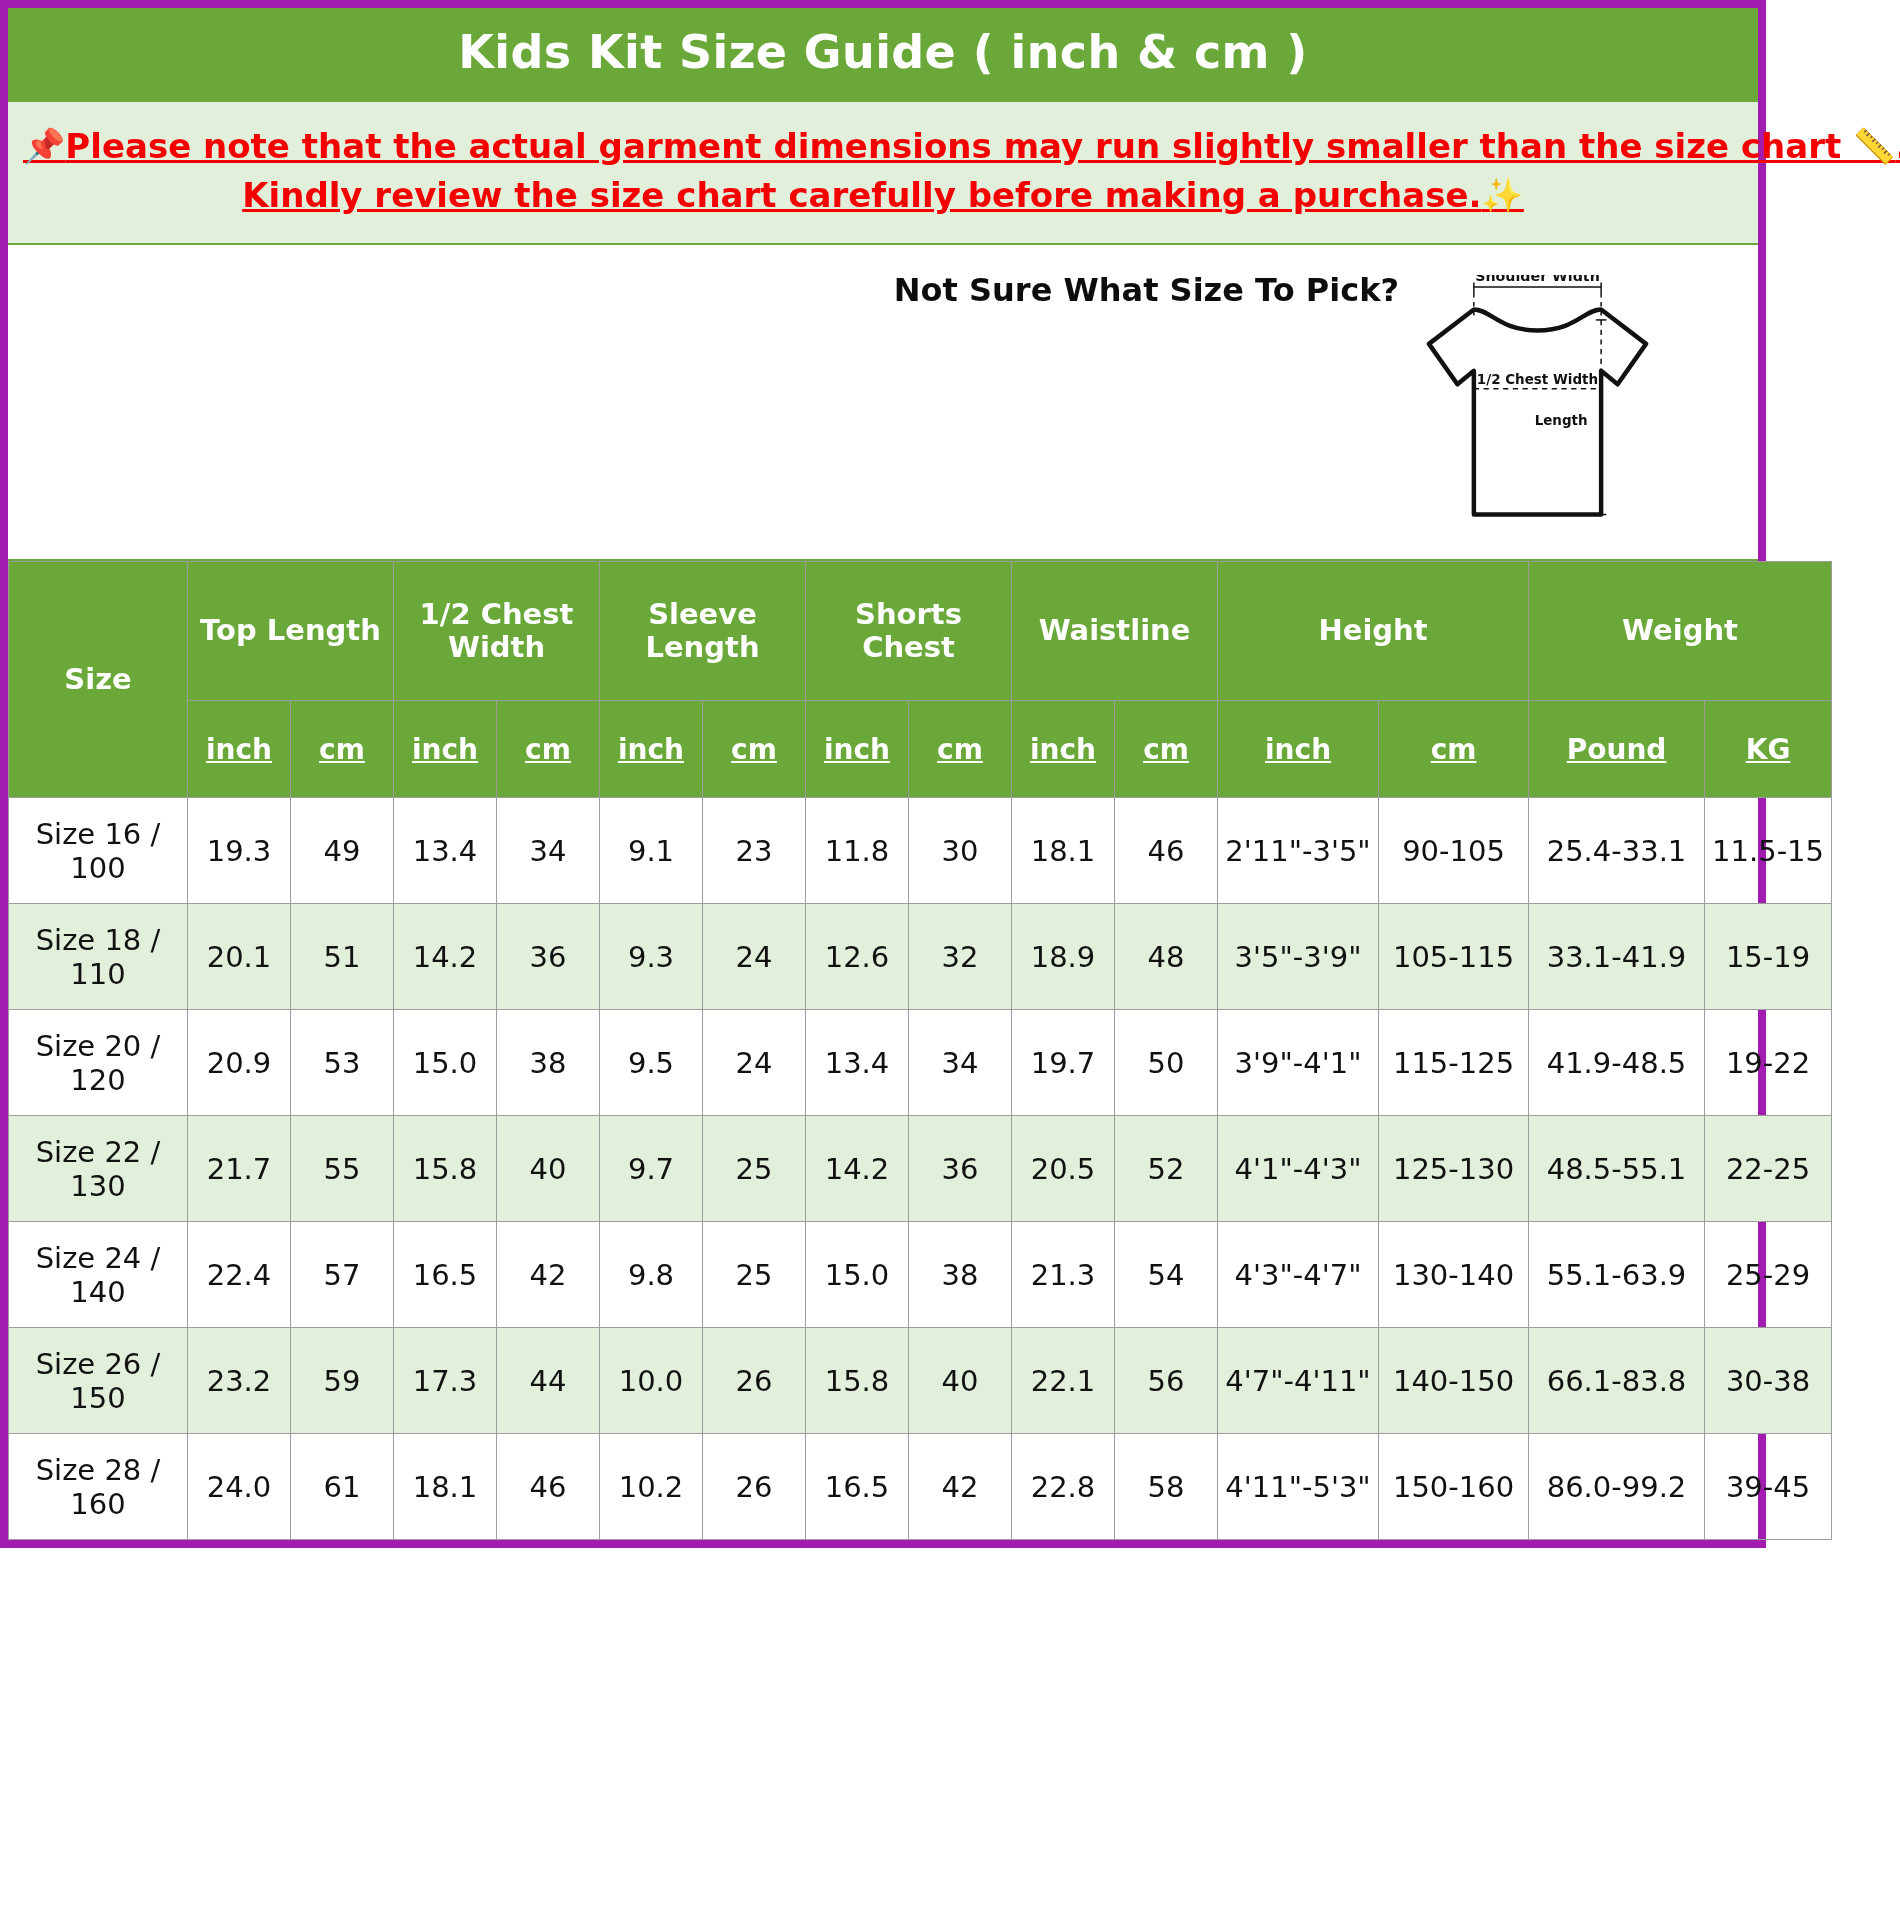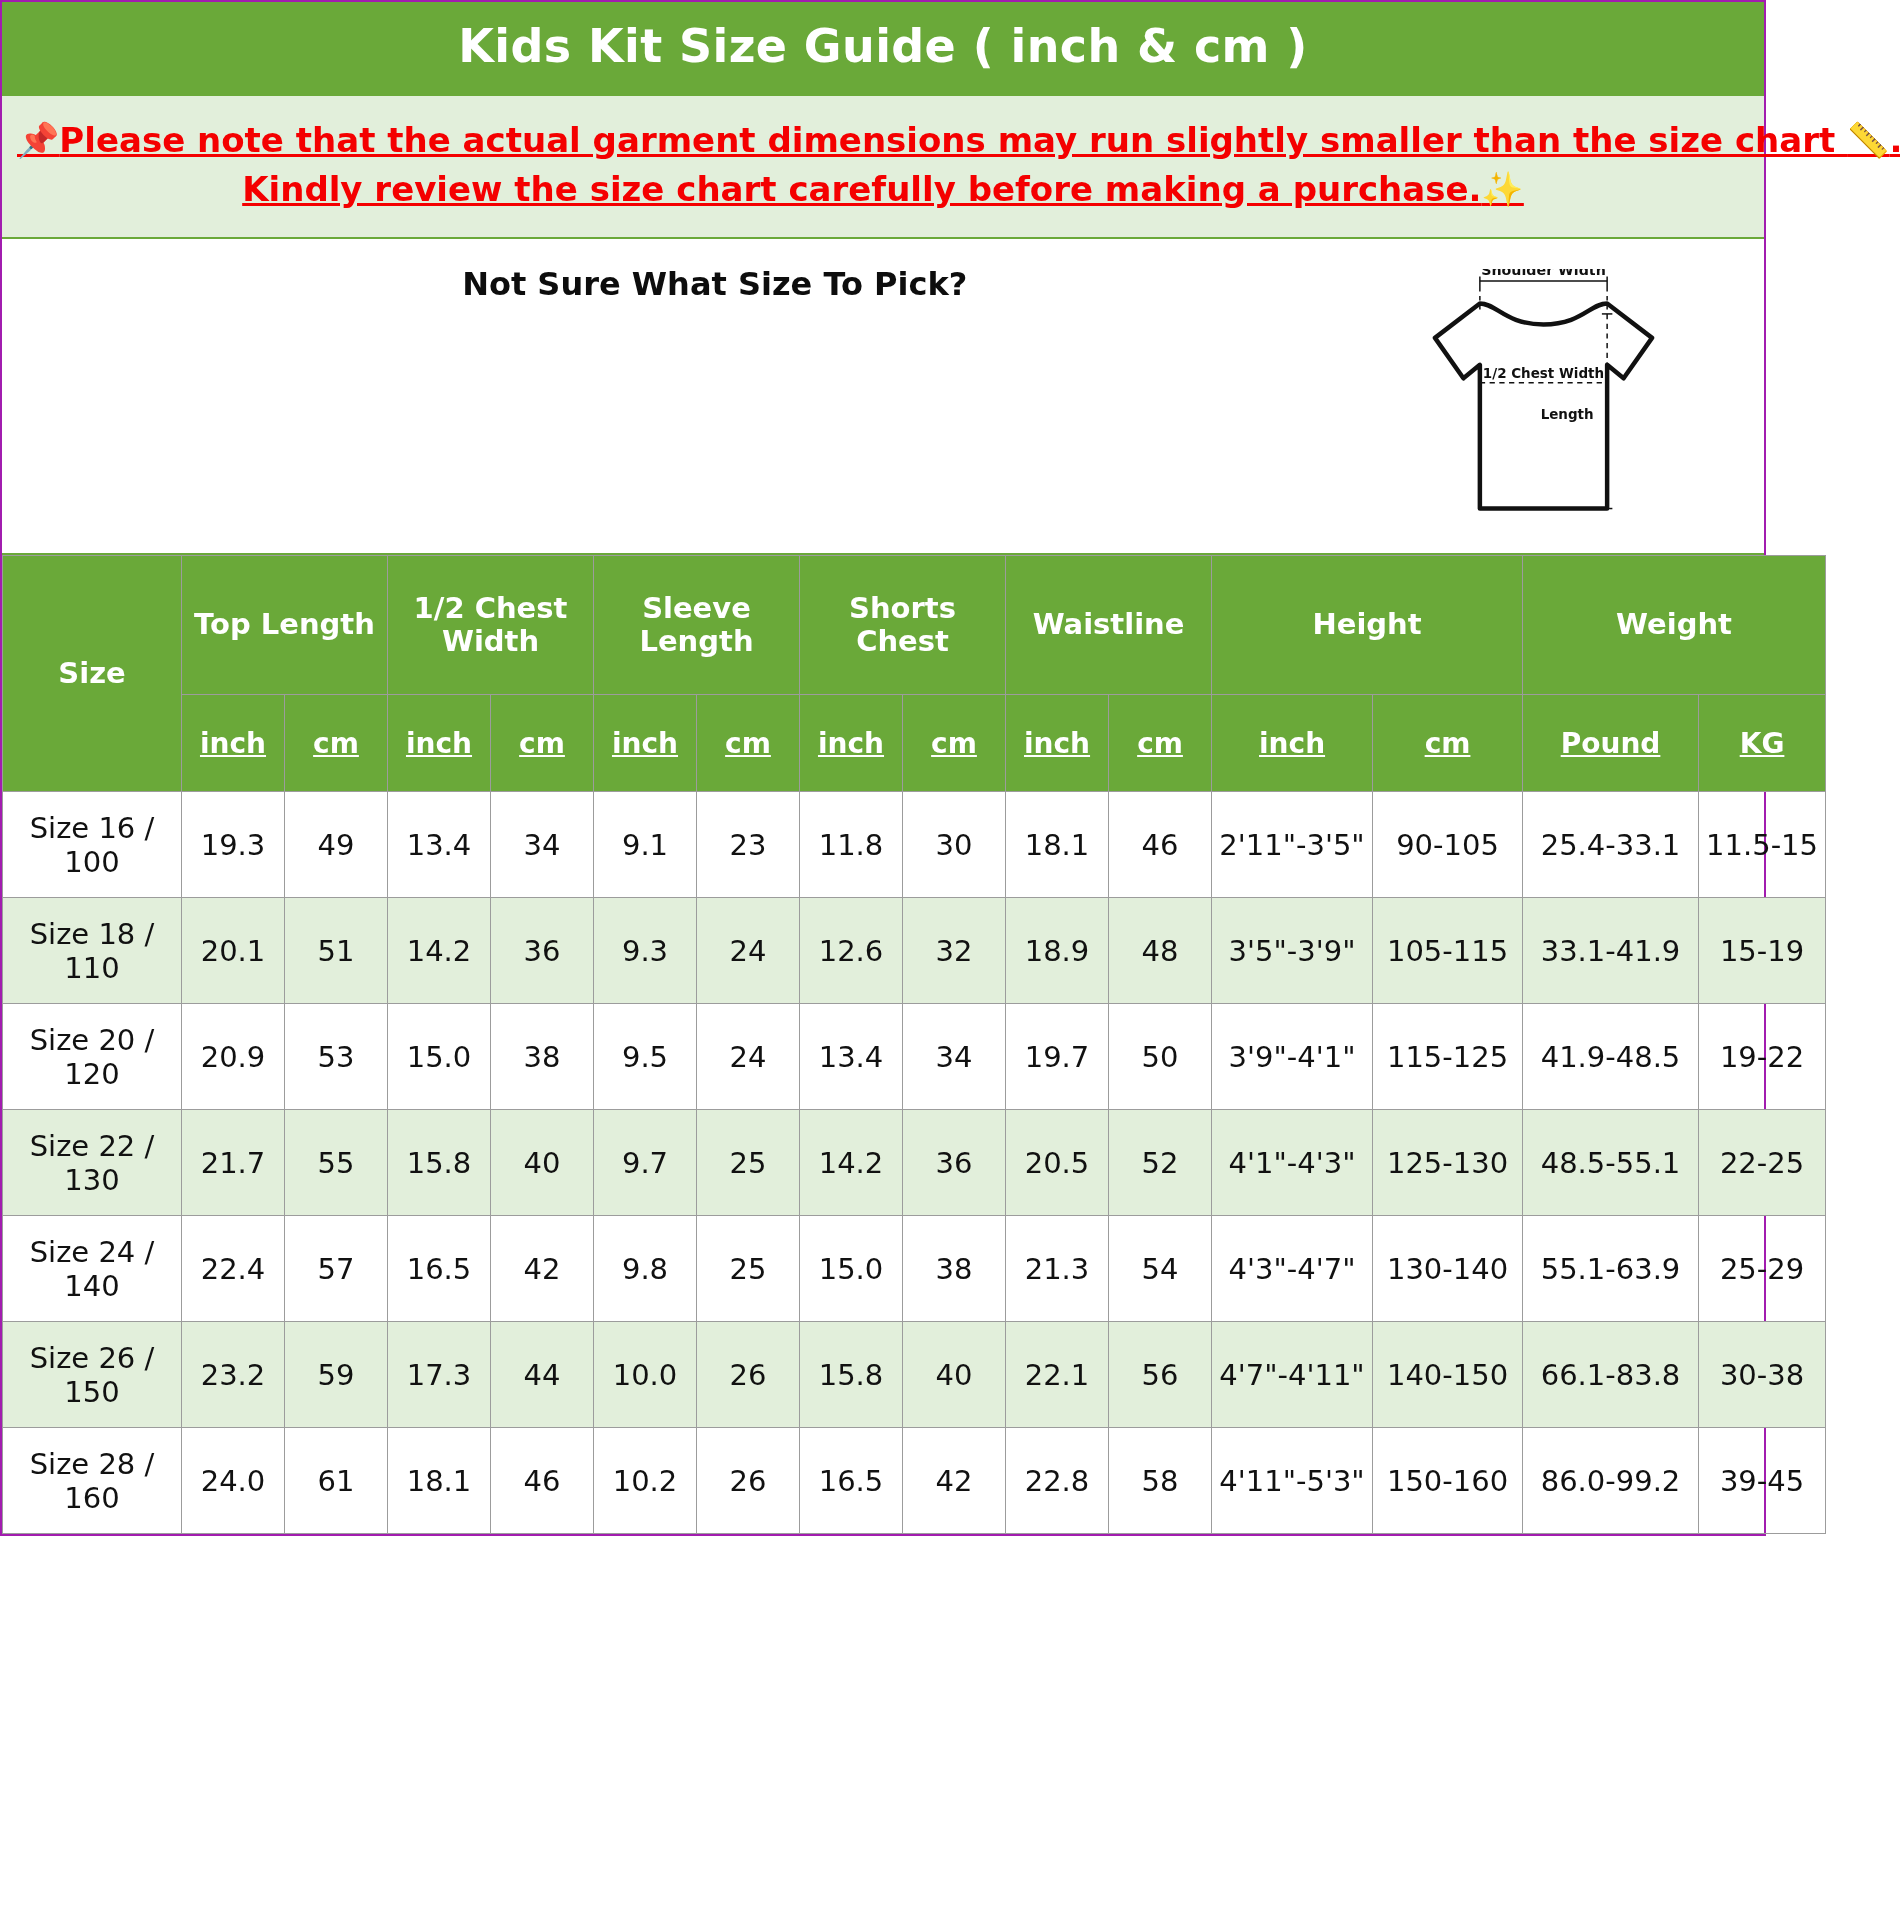--- a/index.html
+++ b/index.html
@@ -8,21 +8,21 @@
     background: #ffffff;
   }
   body {
     width: 1901px;
     font-family: "DejaVu Sans", sans-serif;
     -webkit-font-smoothing: antialiased;
   }
   .sheet {
     width: 1766px;
     box-sizing: border-box;
-    border: 2px solid #a21caf;
+    border: 8px solid #a21caf;
     background: #ffffff;
   }
   
   .title-bar {
     background: #6aa939;
     color: #ffffff;
     text-align: center;
     font-weight: bold;
     font-size: 46px;
     letter-spacing: 0.4px;
@@ -61,20 +61,21 @@
     text-align: center;
     color: #0d0d0d;
     font-weight: bold;
     font-size: 32px;
     line-height: 1.45;
     padding-left: 7.5px;
   }
   .help-text .first {
     display: block;
     margin-bottom: 20px;
+    text-align: right;
   }
   .tee-box {
     flex: 0 0 277px;
     margin-right: 67px;
     margin-top: 7.5px;
     text-align: right;
   }
   
   table {
     border-collapse: collapse;

